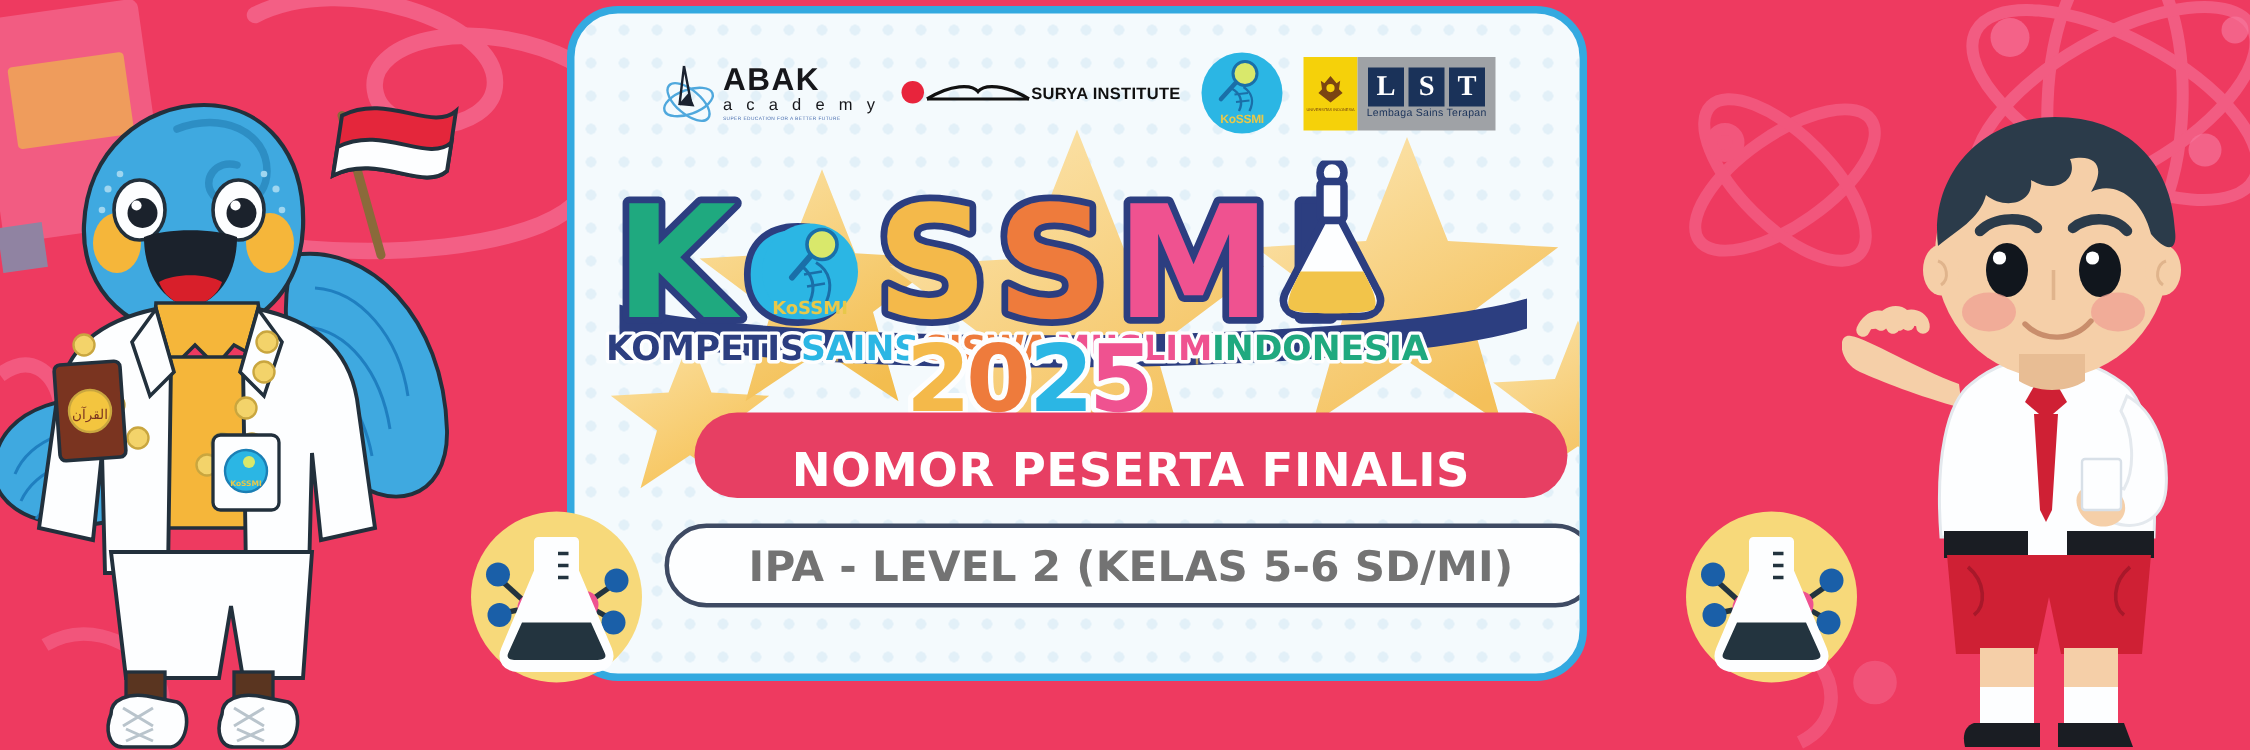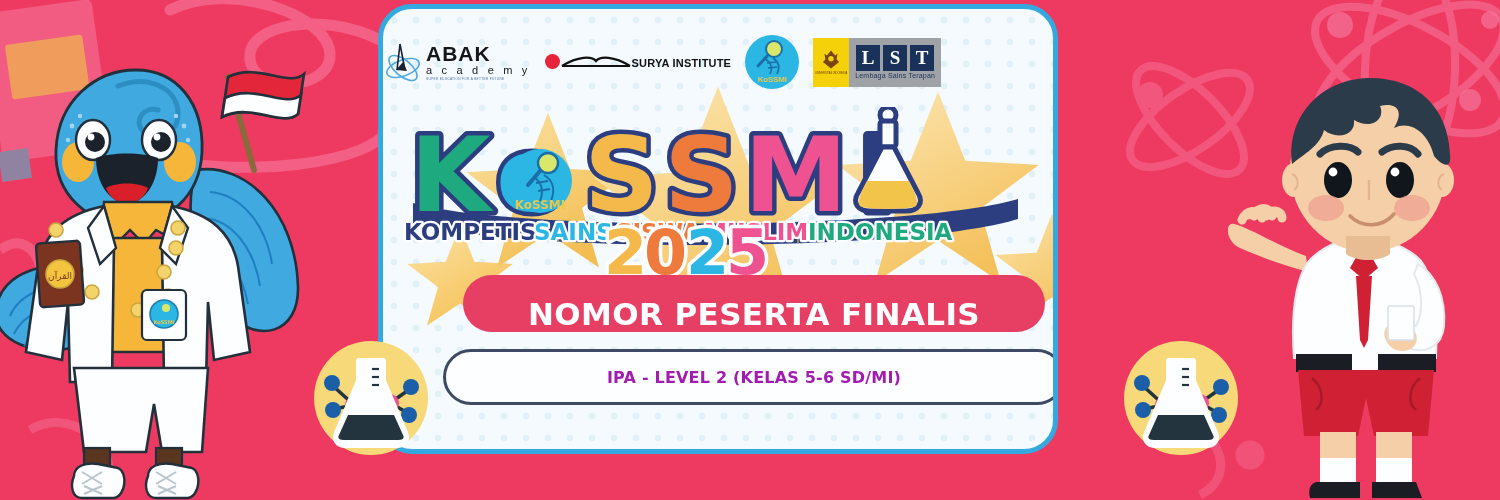--- a/index.html
+++ b/index.html
@@ -28,21 +28,21 @@
   .card-dots {
     position:absolute; inset:0;
     background-image:radial-gradient(circle, #dfeef7 3.4px, transparent 3.6px);
     background-size:22px 22px;
     opacity:.85;
   }
 
   
   .logo-row {
     position:absolute; left:0; right:0; top:26px;
-    display:flex; align-items:center; gap:14px;
+    display:flex; align-items:center; justify-content:center; gap:14px;
     z-index:12;
   }
   .logo { display:flex; align-items:center; justify-content:center; }
 
   
   .abak { gap:3px; }
   .abak-txt { line-height:1; text-align:left; }
   .abak-t1 { font-size:21px; font-weight:bold; letter-spacing:1px; color:#16171b; }
   .abak-t2 { font-size:11px; letter-spacing:3.2px; color:#16171b; margin-top:1px; }
   .abak-t3 { font-size:3.2px; letter-spacing:.3px; color:#4a6fb0; margin-top:2px; }
@@ -111,21 +111,21 @@
   .pill-out {
     position:absolute; left:60px; top:340px;
     width:622px; height:56px;
     background:#fdfeff;
     border:3px solid #3e4a63;
     border-radius:30px;
     display:flex; align-items:center; justify-content:center;
     z-index:11;
   }
   .pill-out-t {
-    color:#a21caf; font-size:16px; font-weight:bold; letter-spacing:.2px;
+    color:#737373; font-size:28px; font-weight:bold; letter-spacing:.2px;
     font-family:"DejaVu Sans", sans-serif;
   }
 
   
   .flask-badge { position:absolute; z-index:14; }
   .flask-left  { left:312px; top:337px; }
   .flask-right { left:1122px; top:337px; }
 
   
   .mascot-bird { position:absolute; left:-4px; top:52px; z-index:8; }

